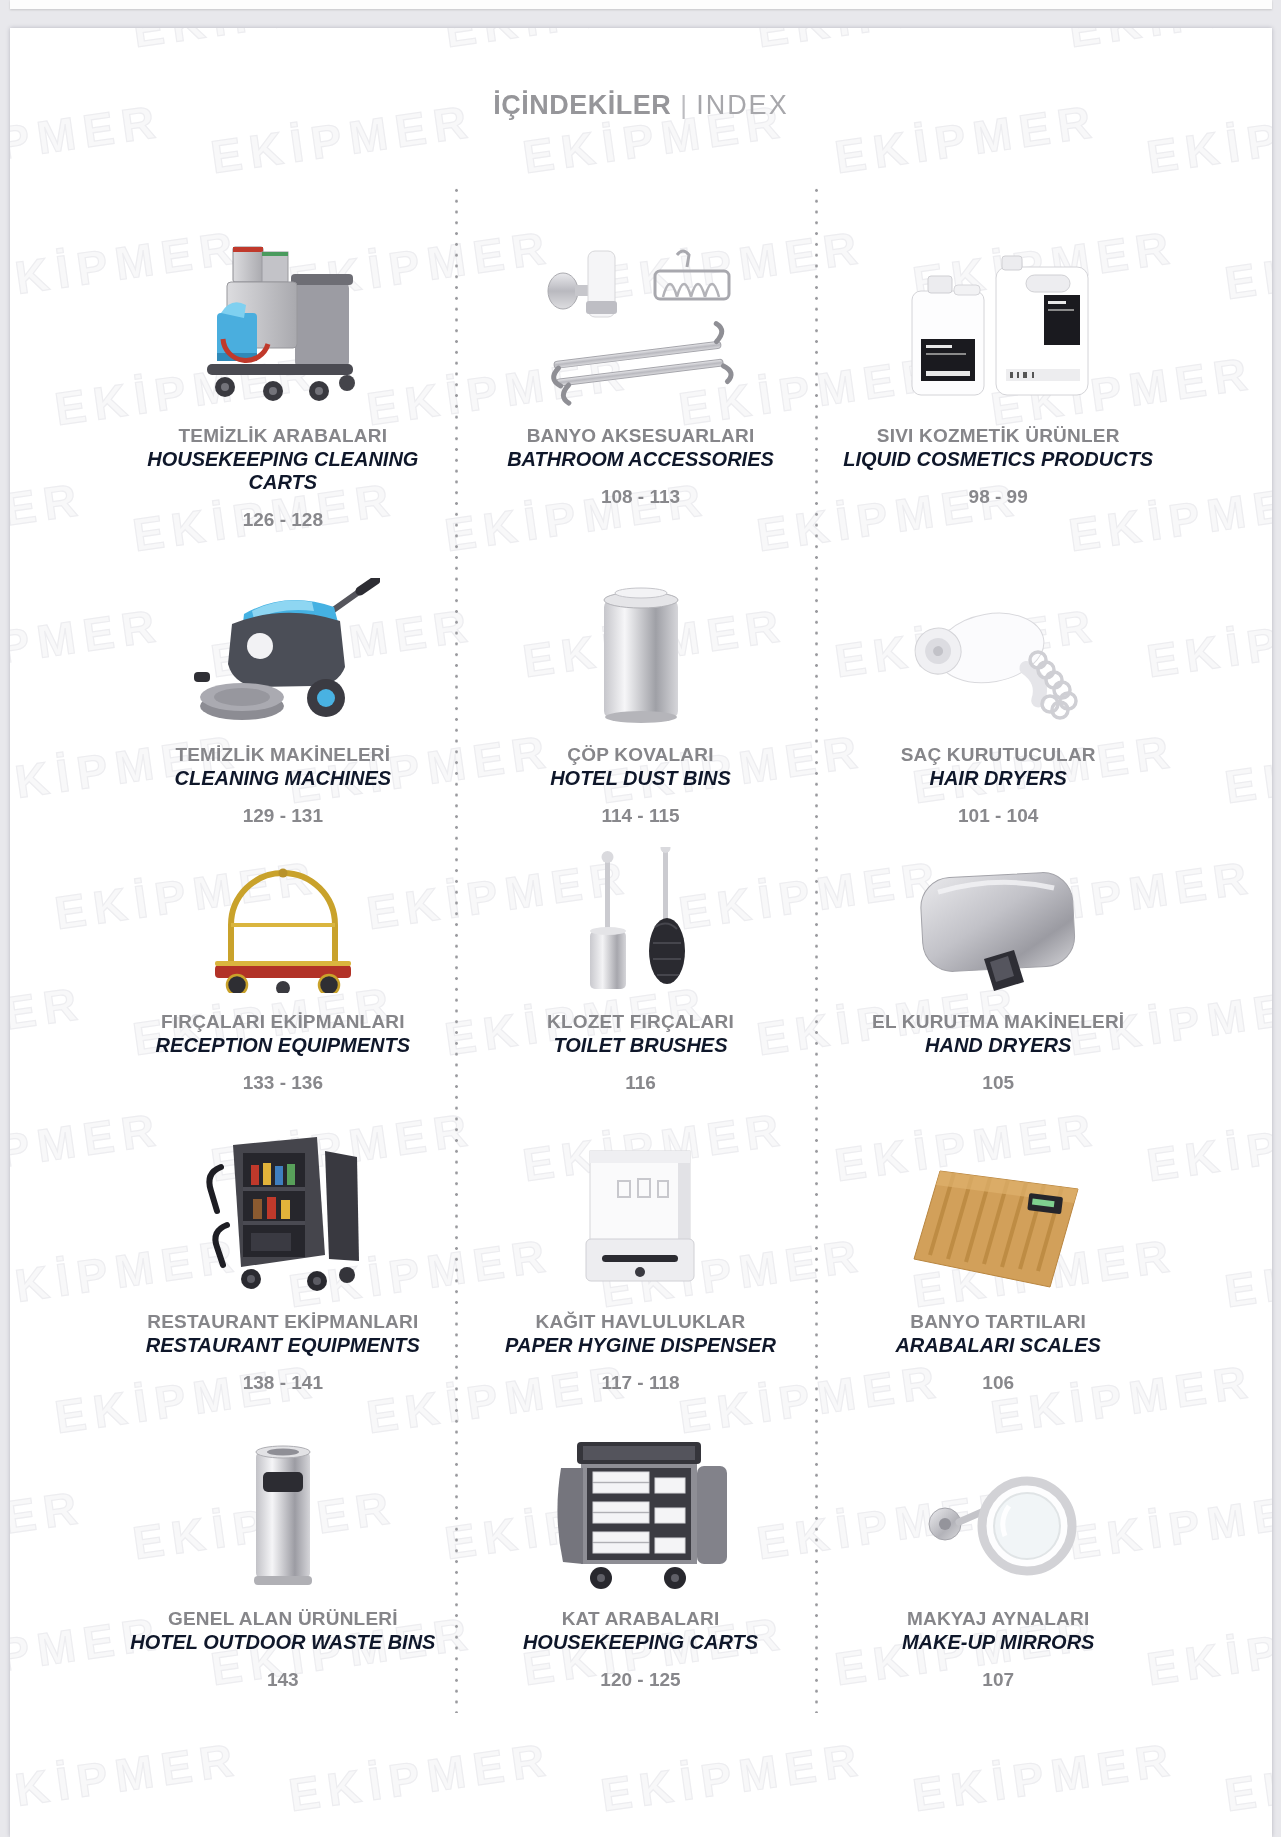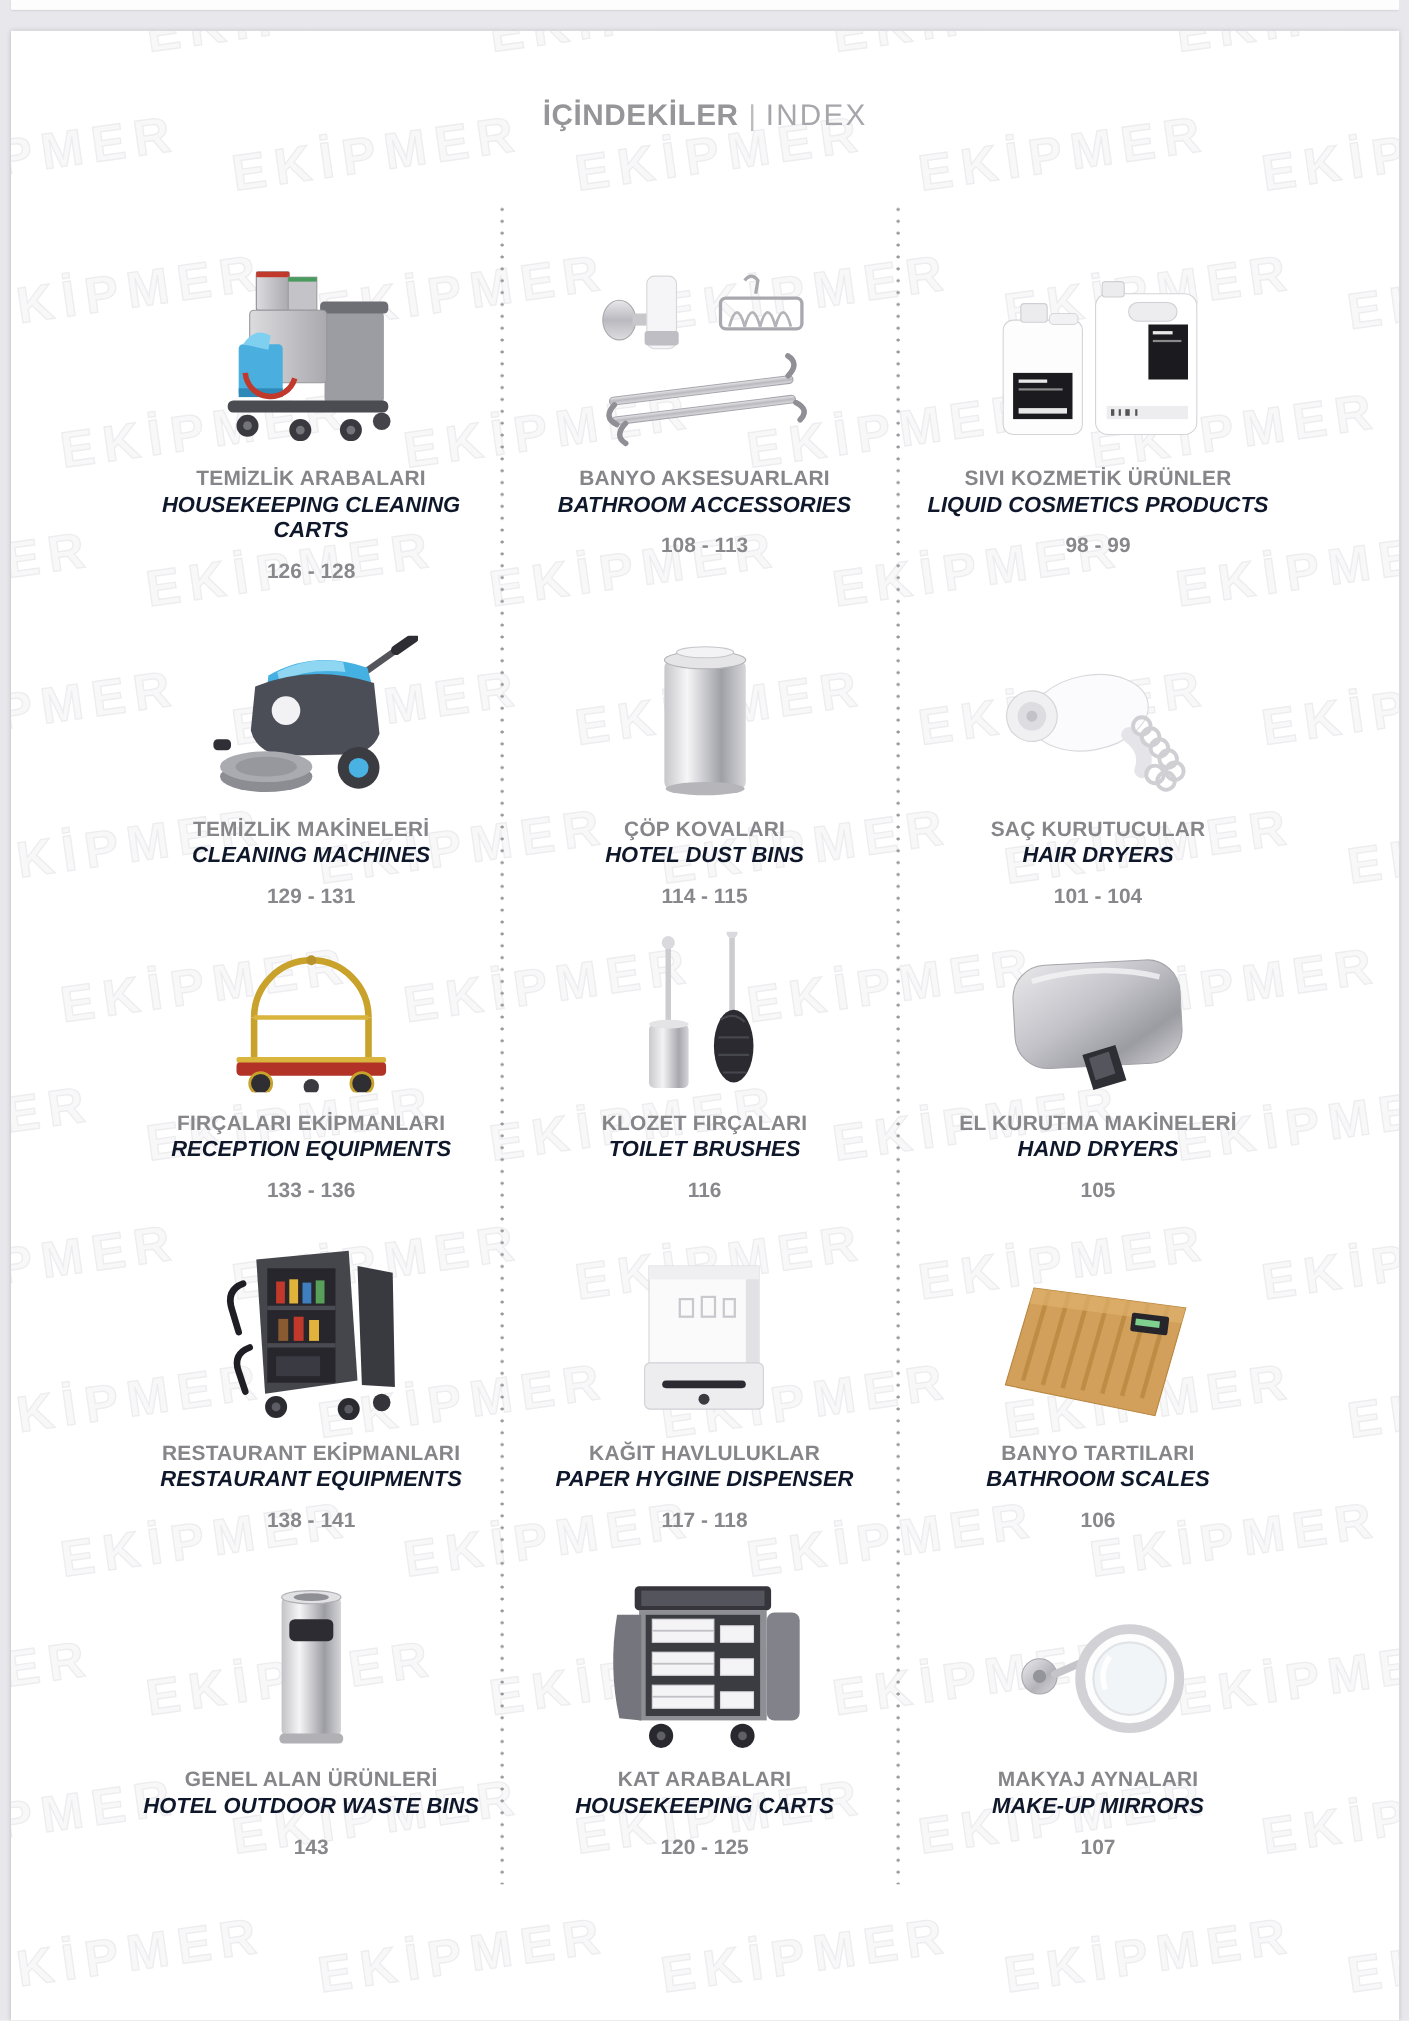--- a/index.html
+++ b/index.html
@@ -428,21 +428,21 @@
               <path d="M30 8 L168 26 L140 124 L4 96 Z" fill="#d2a05a" stroke="#b8853f"></path>
               <path d="M44 10 L20 92 M62 13 L38 96 M80 15 L56 99 M98 17 L74 101 M116 20 L92 104 M134 22 L110 106 M152 24 L128 108" stroke="#be8c44" stroke-width="4"></path>
               <path d="M30 8 L168 26 L164 40 L26 22 Z" fill="#deb06c" opacity=".7"></path>
               <g transform="rotate(7 134 42)">
                 <rect x="118" y="32" width="34" height="17" rx="2" fill="#25252b"></rect>
                 <rect x="122" y="37" width="22" height="6" fill="#7fd08f"></rect>
               </g>
             </svg>
           </div>
         <div class="t">BANYO TARTILARI</div>
-        <div class="s">BATHROOM SCALES</div>
+        <div class="s">ARABALARI SCALES</div>
         <div class="p">106</div>
       </div>
     </div>
 
     <div class="row row-5">
       <div class="cell">
         <div class="img">
             <svg width="86" height="152" viewBox="0 0 86 152">
               <defs>
                 <linearGradient id="ob-g" x1="0" y1="0" x2="1" y2="0">

